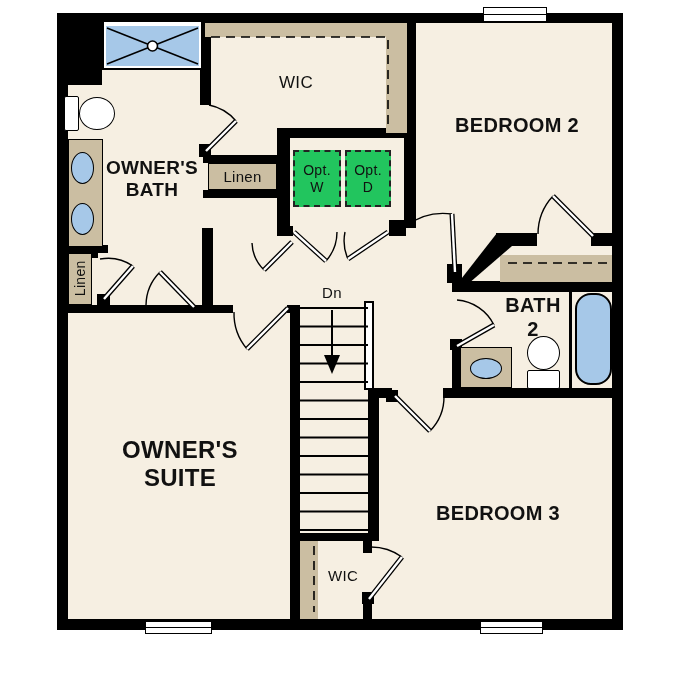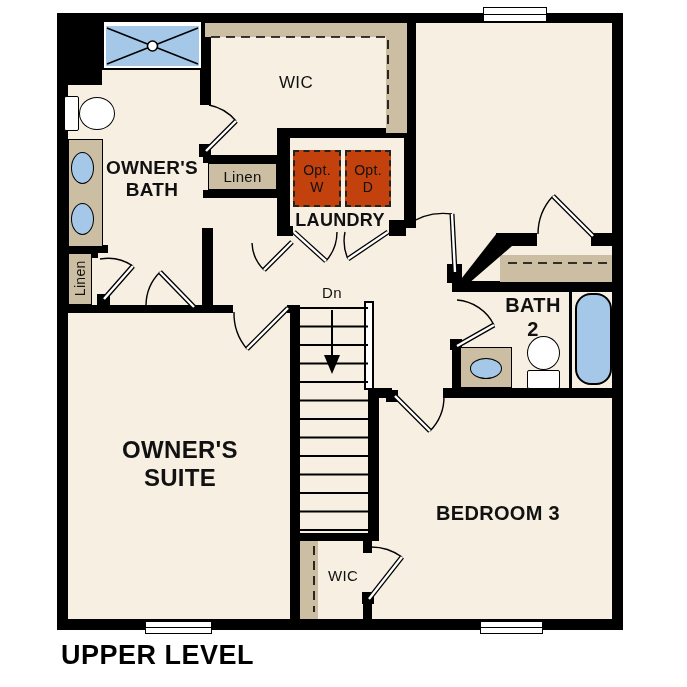--- a/index.html
+++ b/index.html
@@ -8,21 +8,21 @@
   .abs{position:absolute;}
   .floor{background:#F6EFE2;}
   .wall{background:#000;}
   .shelf{background:#CBBEA2;}
   .shelf.outlined{border:1.5px solid #000;box-sizing:border-box;}
   .whitebox{background:#fff;border:2px solid #000;box-sizing:border-box;}
   .blue{background:#A6C8E8;}
   .lbl{color:#111;text-align:center;white-space:pre-line;line-height:1.18;
        letter-spacing:.3px;}
   .bold{font-weight:700;}
-  .optbox{background:#c2410c;border:2px dashed #222;box-sizing:border-box;
+  .optbox{background:#22c55e;border:2px dashed #222;box-sizing:border-box;
           display:flex;align-items:center;justify-content:center;}
   .window{background:#fff;border:1.5px solid #000;box-sizing:border-box;}
   .window .mull{position:absolute;left:0;right:0;top:45%;height:1.5px;background:#000;}
   .toilet-tank{background:#fff;border:1.5px solid #000;border-radius:2px;box-sizing:border-box;}
   .toilet-bowl{background:#fff;border:1.5px solid #000;border-radius:50%;box-sizing:border-box;}
   .sink{background:#A6C8E8;border:1.5px solid #000;border-radius:50%;box-sizing:border-box;}
   .tub{background:#A6C8E8;border:2px solid #000;border-radius:16px;box-sizing:border-box;}
   .vert{transform:rotate(-90deg);transform-origin:center center;}
   svg{position:absolute;left:0;top:0;}
   #plan-title{font-weight:700;font-size:27px;color:#000;letter-spacing:.5px;}
@@ -204,25 +204,24 @@
           <line x1="457" y1="346" x2="494" y2="325"></line>
         <line x1="395" y1="396" x2="430" y2="431"></line>
           <line x1="369" y1="599" x2="402" y2="557"></line>
       </g>
     </g>
   </svg>
 
   <div class="abs lbl bold" style="left:82px;top:157px;width:140px;font-size:19px;">OWNER'S
 BATH</div>
   <div class="abs lbl" style="left:246px;top:73px;width:100px;font-size:17px;">WIC</div>
-  <div class="abs lbl bold" style="left:270px;top:210px;width:140px;font-size:18px;">LAUNDRY</div>
+  <div class="abs lbl bold" style="left:417px;top:114px;width:200px;font-size:20px;">BEDROOM 2</div>
   <div class="abs lbl bold" style="left:483px;top:294px;width:100px;font-size:20px;">BATH
 2</div>
   <div class="abs lbl bold" style="left:398px;top:494px;width:200px;font-size:20px;margin-top:8px;">BEDROOM 3</div>
   <div class="abs lbl bold" style="left:80px;top:436px;width:200px;font-size:24px;">OWNER'S
 SUITE</div>
   <div class="abs lbl" style="left:316px;top:567px;width:54px;font-size:15px;">WIC</div>
   <div class="abs lbl" style="left:208px;top:168px;width:69px;font-size:15px;">Linen</div>
   <div class="abs lbl vert" style="left:48px;top:270px;width:64px;font-size:14px;">Linen</div>
   <div class="abs lbl" style="left:316px;top:284px;width:32px;font-size:15px;">Dn</div>
 
-  <div class="abs" id="plan-title" style="left:61px;top:640px;">UPPER LEVEL</div>
 </div>
 
 </body></html>

